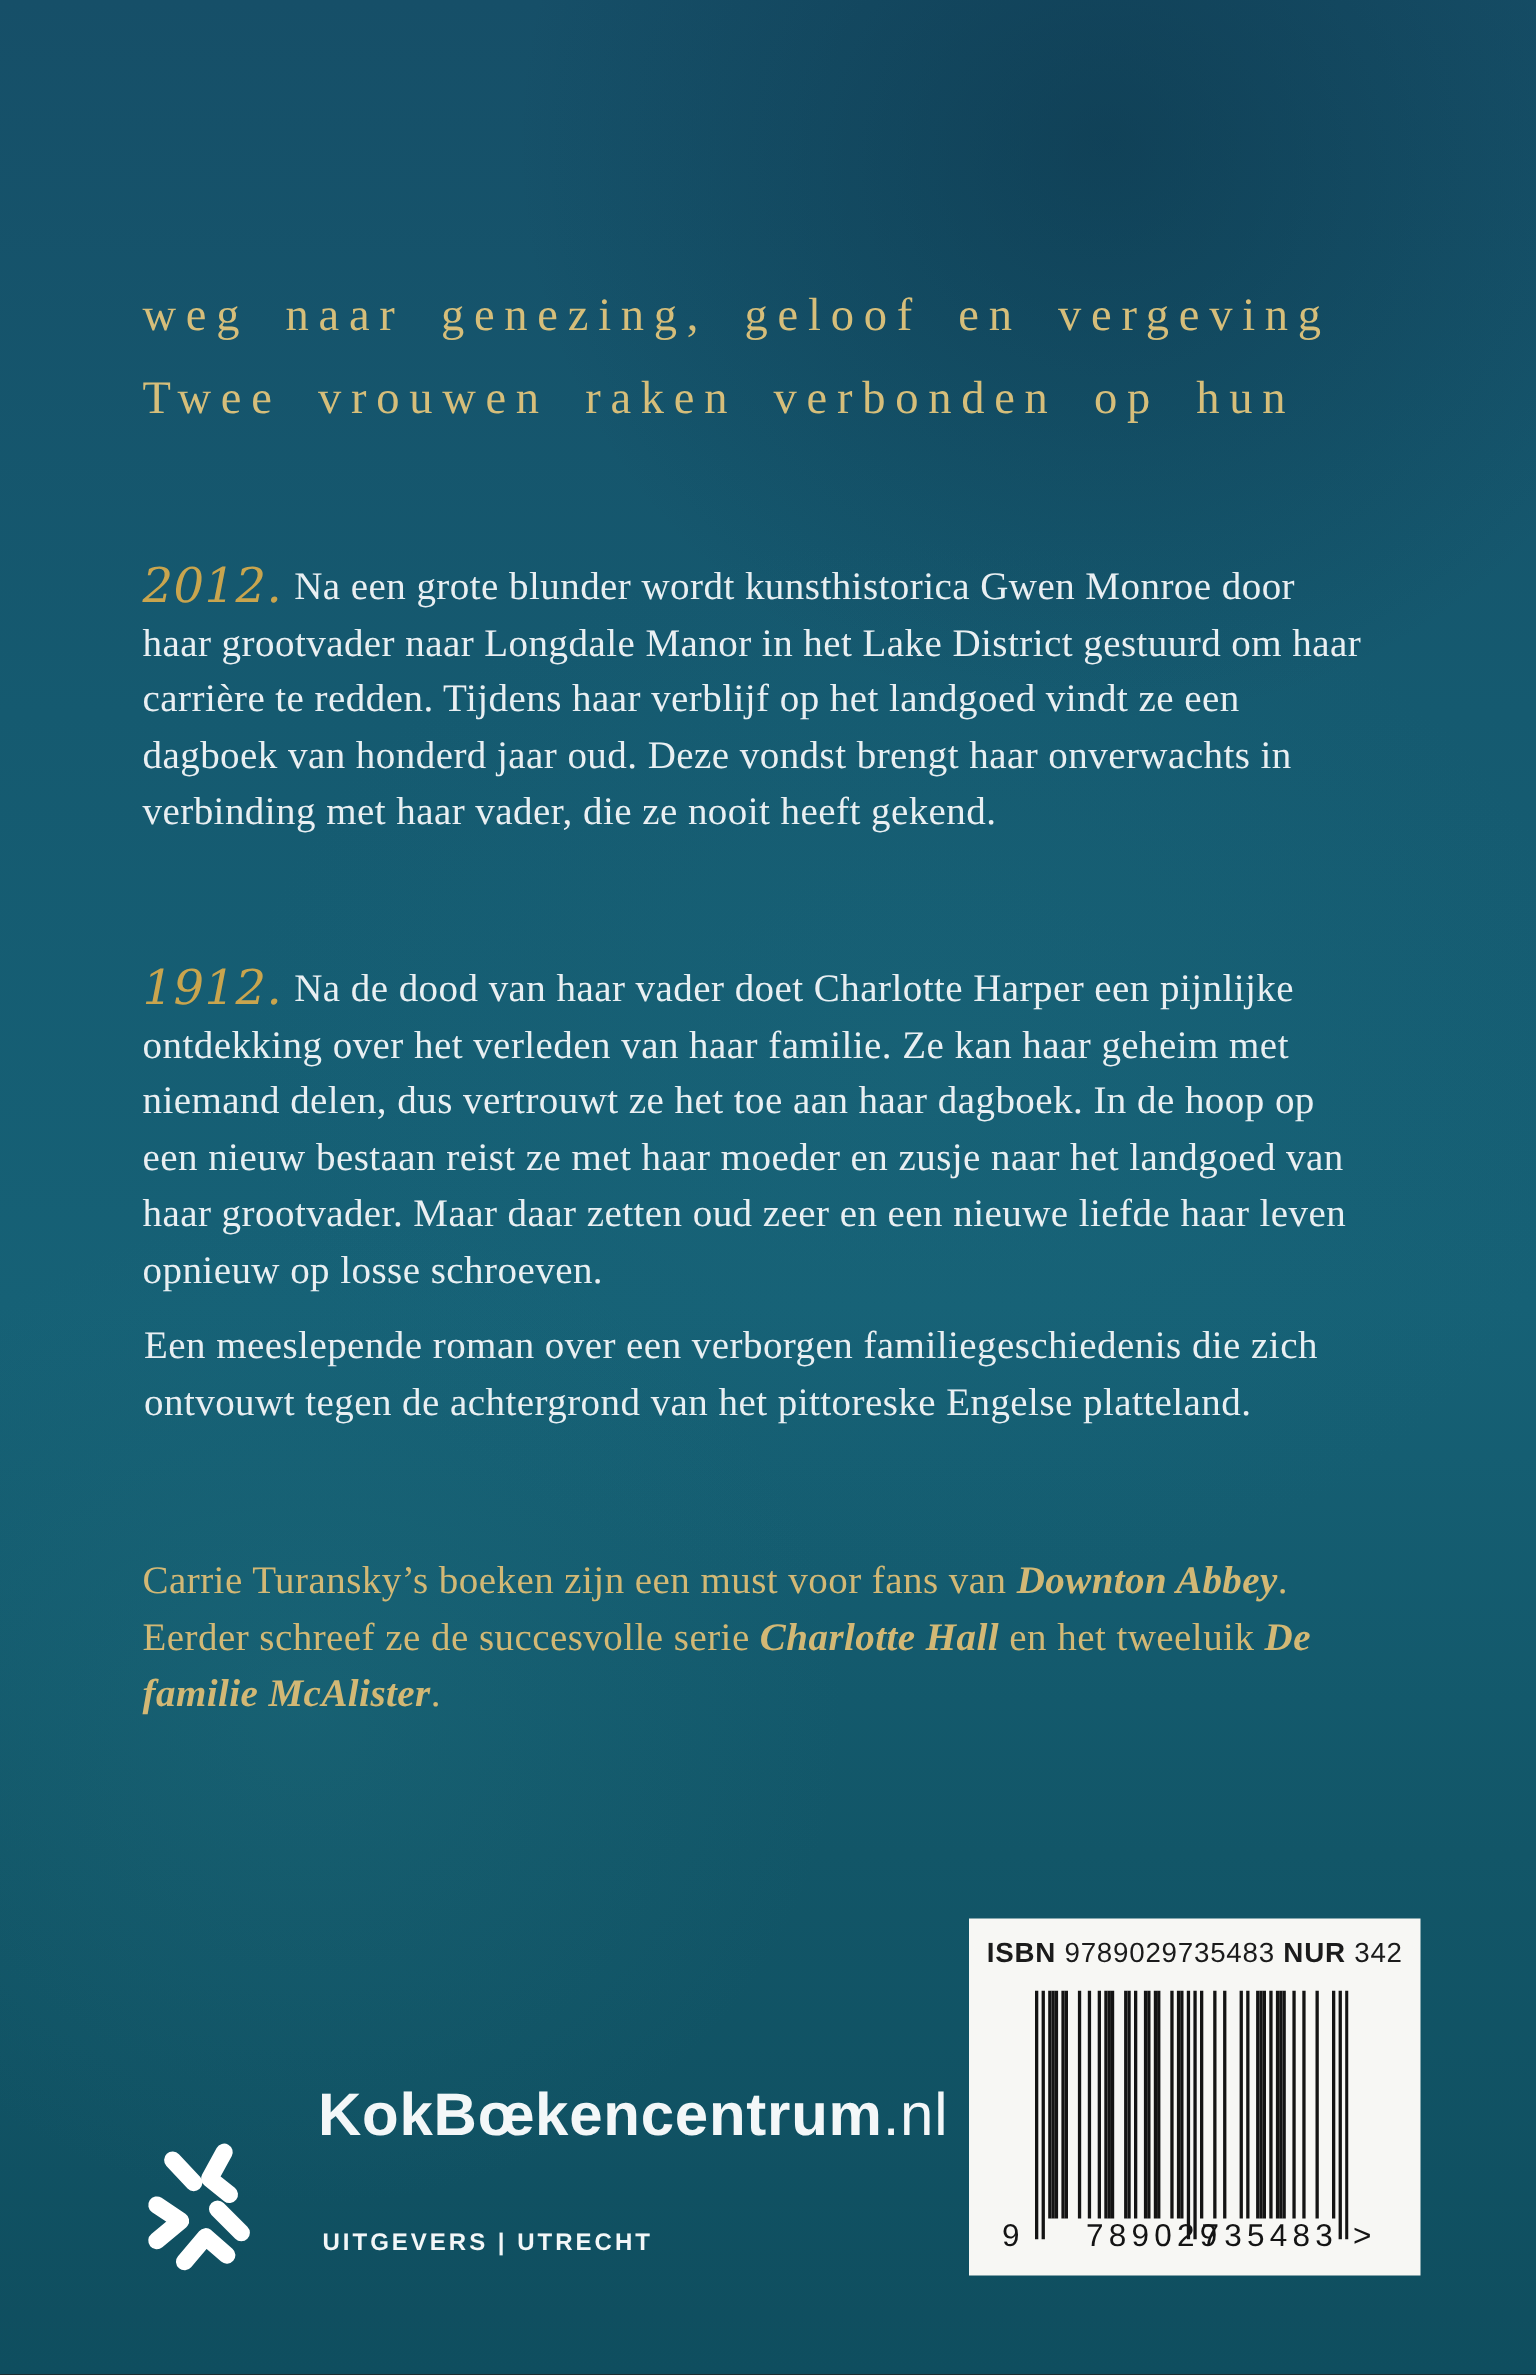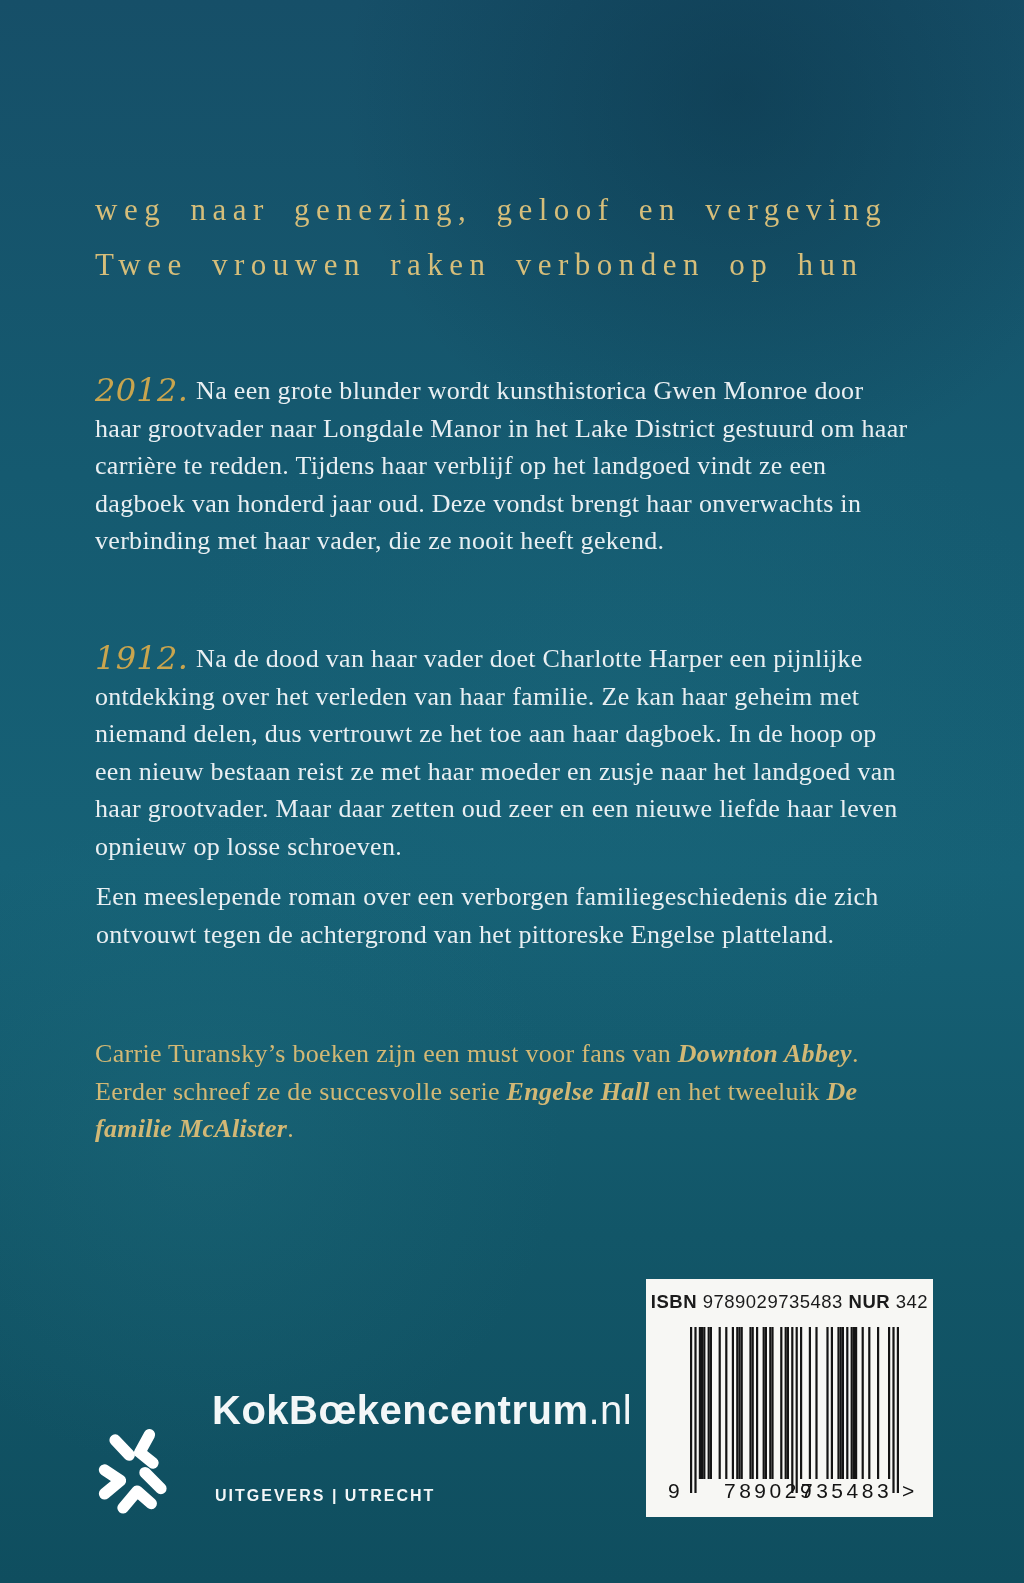--- a/index.html
+++ b/index.html
@@ -53,20 +53,21 @@
     position:absolute;left:215px;top:1487px;
     color:#f3f7f8;
     font-family:"Liberation Sans", sans-serif;
     font-size:16px;font-weight:bold;
     letter-spacing:2px;
   }
   
   .barcode-panel{
     position:absolute;left:646px;top:1279px;width:287px;height:238px;
     background:#f7f7f4;
+    padding-left:14px;
   }
   .isbn-line{
     position:absolute;top:12px;left:0;width:100%;
     text-align:center;
     font-family:"Liberation Sans", sans-serif;
     font-size:18.5px;color:#1b1b1b;
     letter-spacing:0.5px;
   }
   .isbn-line b{ font-weight:bold; }
   .bars{ position:absolute;left:44px;top:48px; }
@@ -90,21 +91,21 @@
     <div>weg naar genezing, geloof en vergeving</div>
     <div>Twee vrouwen raken verbonden op hun</div>
   </div>
 
   <p class="bodytext" style="top:372px;margin:0;"><span class="year">2012.</span><span>Na een grote blunder wordt kunsthistorica Gwen Monroe door haar grootvader naar Longdale Manor in het Lake District gestuurd om haar carrière te redden. Tijdens haar verblijf op het landgoed vindt ze een dagboek van honderd jaar oud. Deze vondst brengt haar onverwachts in verbinding met haar vader, die ze nooit heeft gekend.</span></p>
 
   <p class="bodytext" style="top:640px;margin:0;"><span class="year">1912.</span><span>Na de dood van haar vader doet Charlotte Harper een pijnlijke ontdekking over het verleden van haar familie. Ze kan haar geheim met niemand delen, dus vertrouwt ze het toe aan haar dagboek. In de hoop op een nieuw bestaan reist ze met haar moeder en zusje naar het landgoed van haar grootvader. Maar daar zetten oud zeer en een nieuwe liefde haar leven opnieuw op losse schroeven.</span></p>
 
   <p class="bodytext" style="top:877px;margin:1px;">Een meeslepende roman over een verborgen familiegeschiedenis die zich ontvouwt tegen de achtergrond van het pittoreske Engelse platteland.</p>
 
-  <p class="bodytext gold" style="top:1035px;margin:0;"><span>Carrie Turansky’s boeken zijn een must voor fans van </span><span class="it">Downton Abbey</span><span>. Eerder schreef ze de succesvolle serie </span><span class="it">Engelse Hall</span><span> en het tweeluik </span><span class="it">De familie McAlister</span><span>.</span></p>
+  <p class="bodytext gold" style="top:1035px;margin:0;"><span>Carrie Turansky’s boeken zijn een must voor fans van </span><span class="it">Downton Abbey</span><span>. Eerder schreef ze de succesvolle serie </span><span class="it">Charlotte Hall</span><span> en het tweeluik </span><span class="it">De familie McAlister</span><span>.</span></p>
 
   <svg class="pub-icon" viewBox="0 0 100 100" fill="none" stroke="#ffffff" stroke-width="13" stroke-linecap="round" stroke-linejoin="round">
     <path d="M24 16 L40 33"></path>
     <path d="M63 10 L52 30 L67 42"></path>
     <path d="M12 50 L30 62 L12 77"></path>
     <path d="M58 53 L76 71"></path>
     <path d="M33 93 L49 74 L65 88"></path>
   </svg>
 
   <div class="pub-name"><span>KokBœkencentrum</span><span class="light">.nl</span></div>

